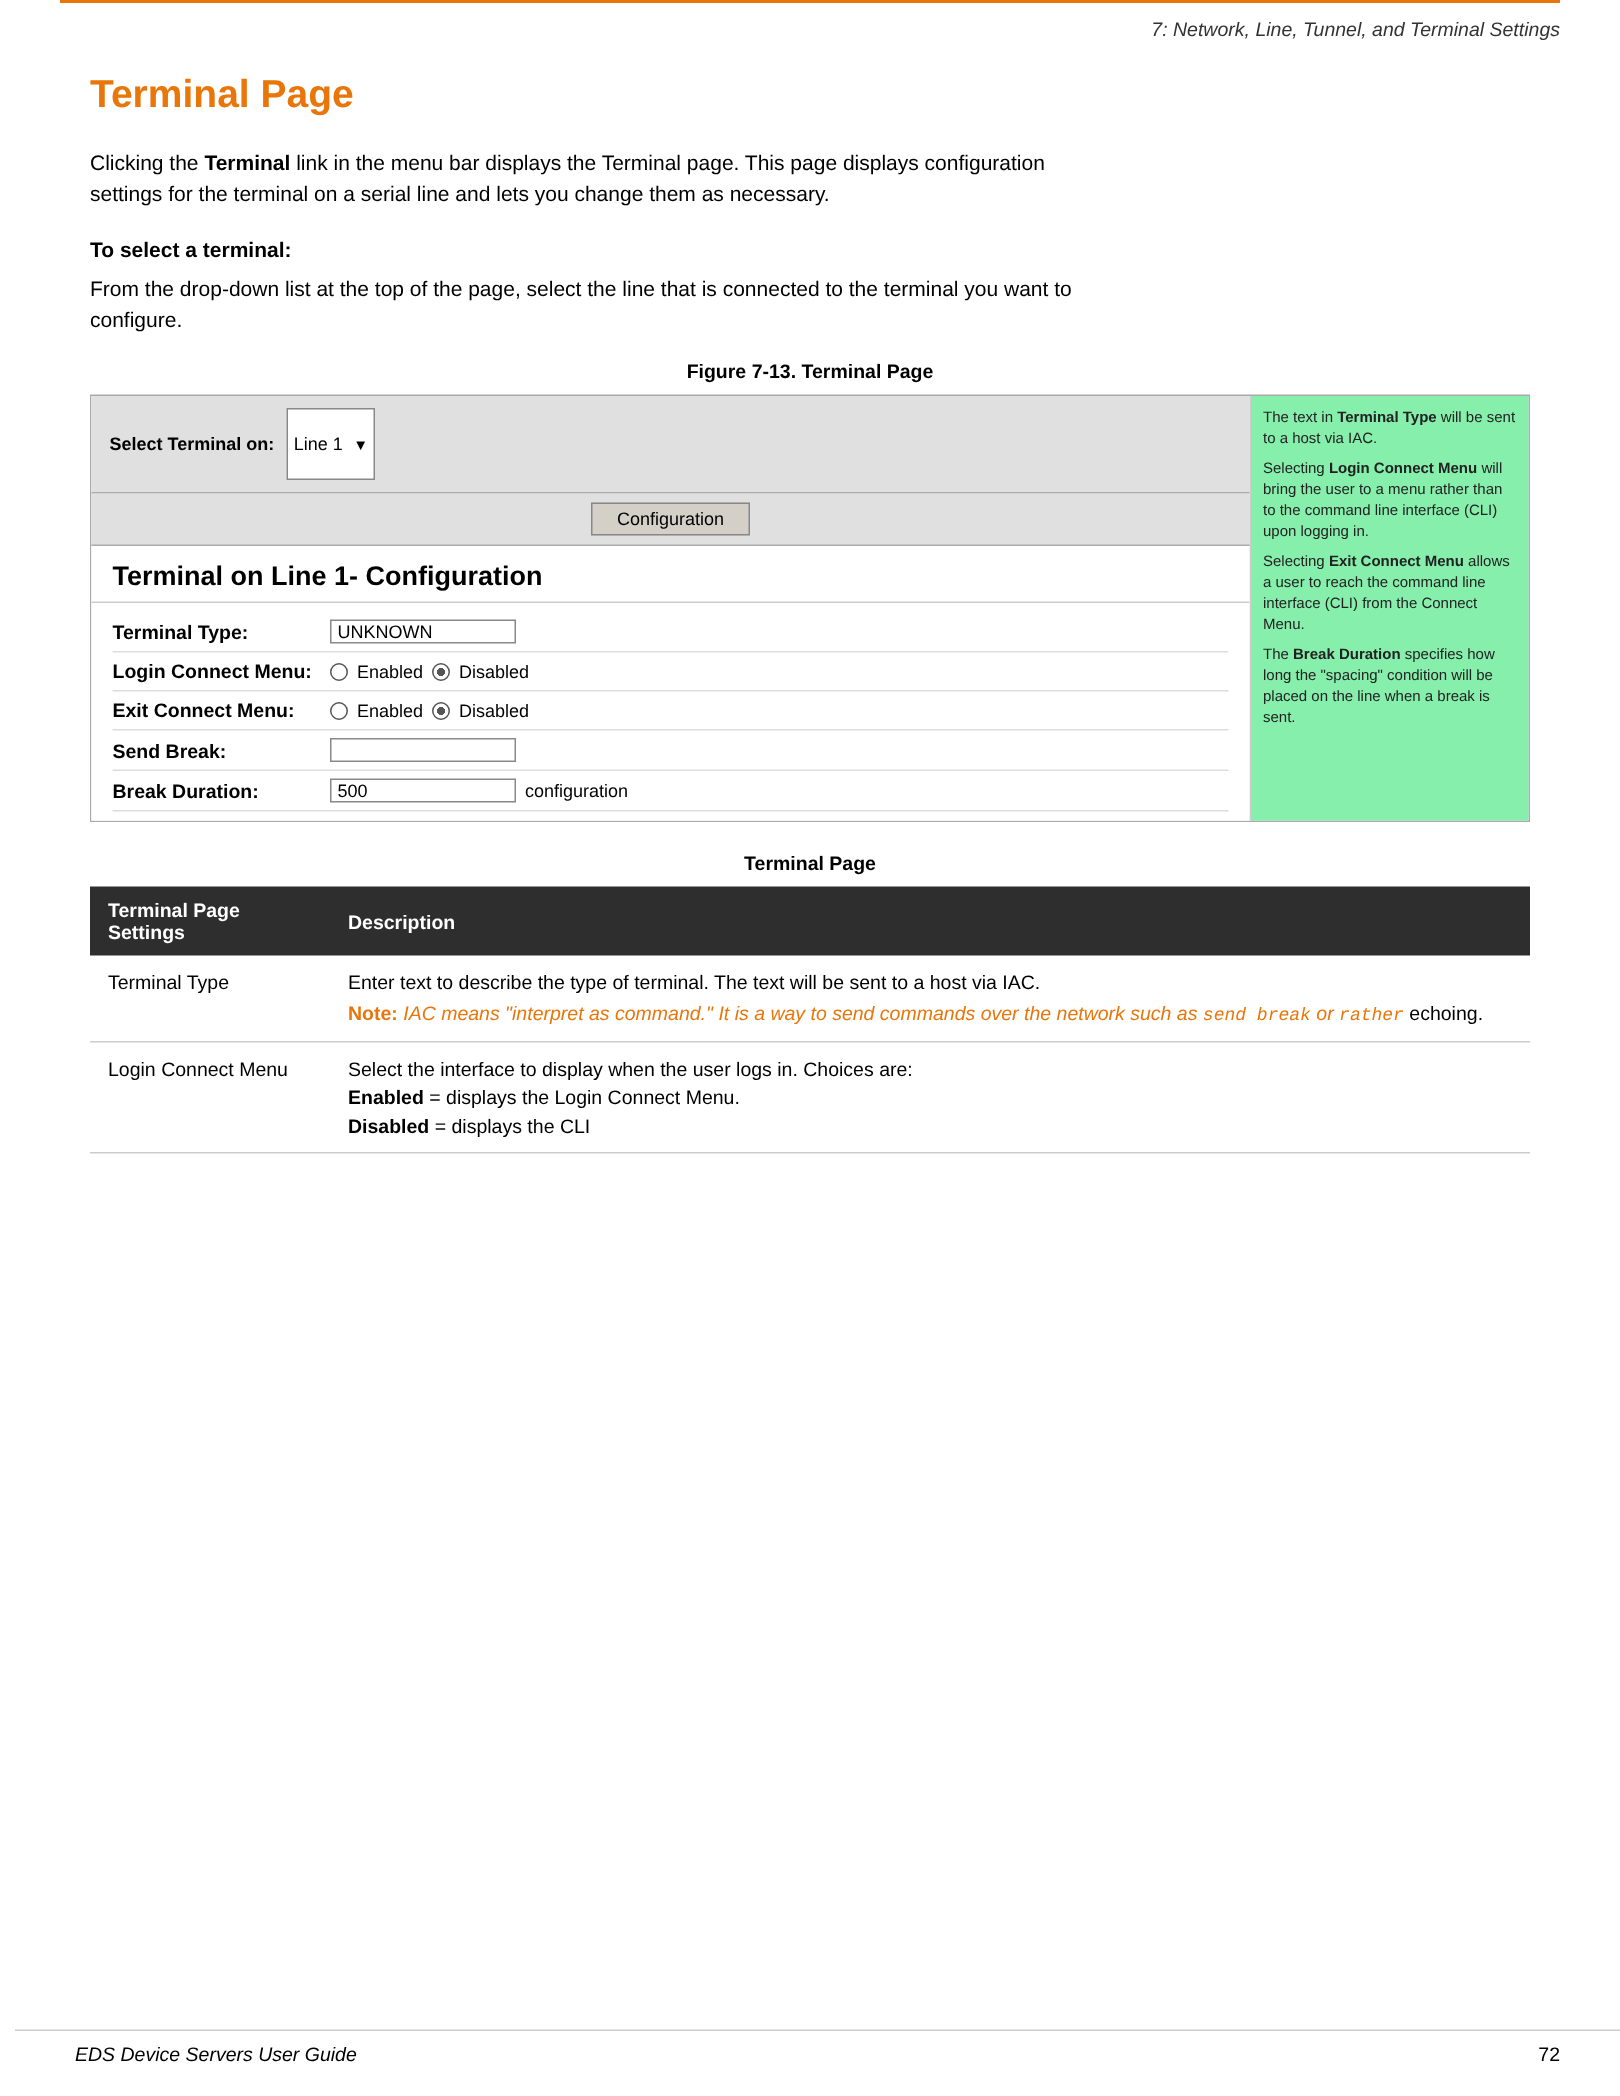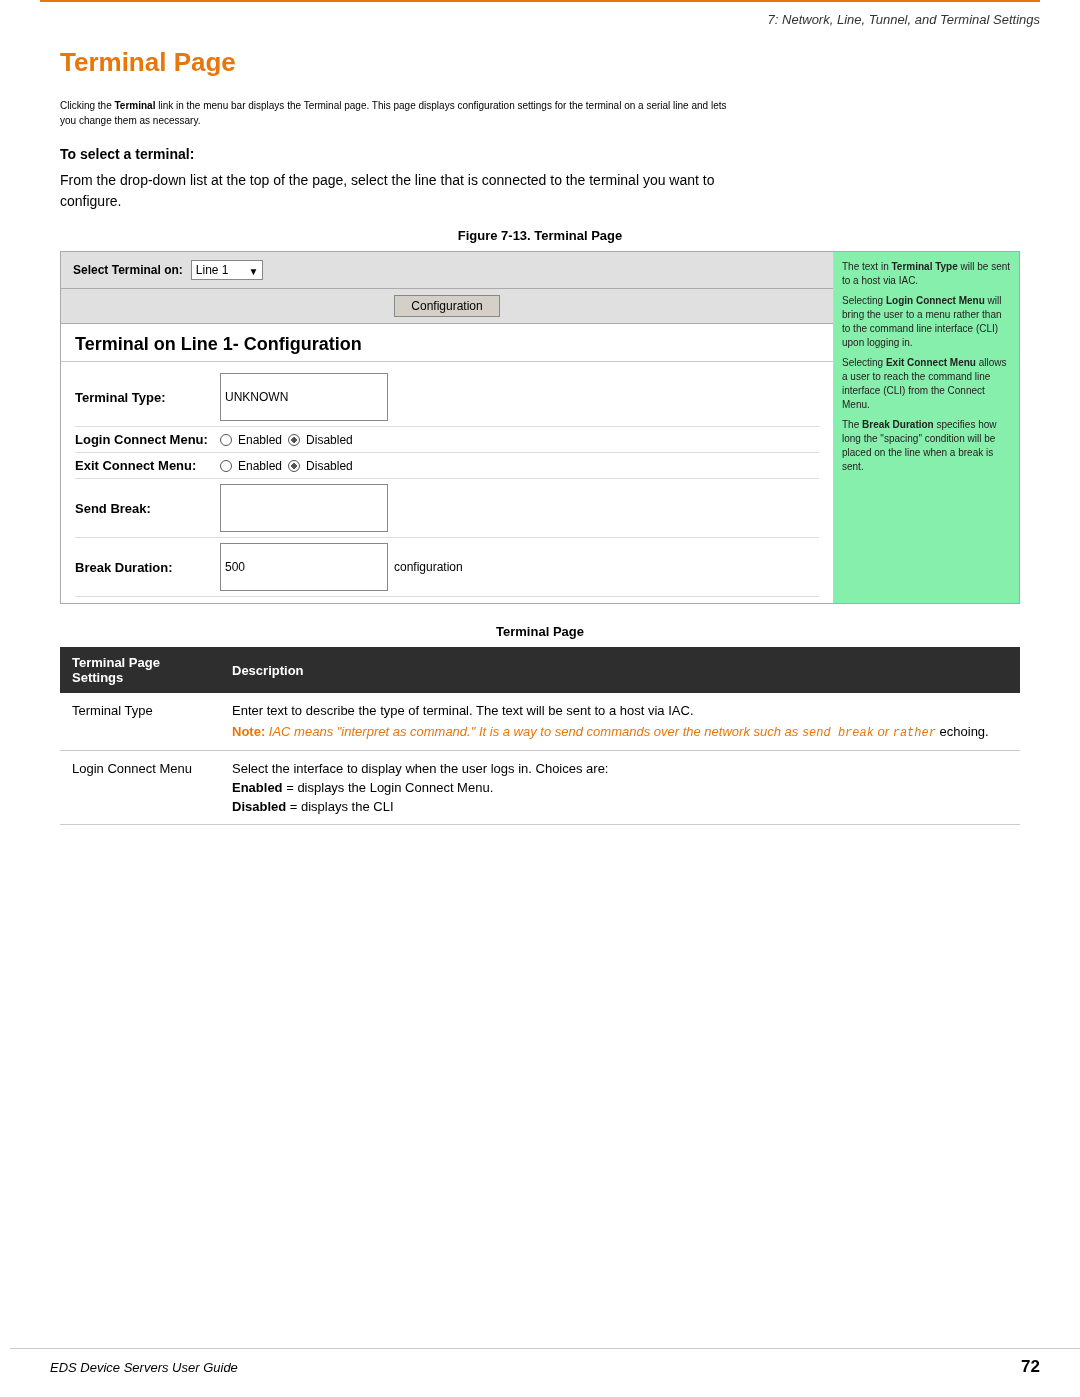--- a/index.html
+++ b/index.html
@@ -42,21 +42,21 @@
     }
 
     .page-title {
       font-size: 26px;
       font-weight: bold;
       color: #e8760a;
       margin-bottom: 20px;
     }
 
     .intro-text {
-      font-size: 10px;
+      font-size: 14px;
       color: #000;
       line-height: 1.5;
       margin-bottom: 18px;
       max-width: 680px;
       margin-top: 12px;
     }
 
     .sub-heading {
       font-weight: bold;
       font-size: 14px;
@@ -103,25 +103,25 @@
     }
 
     .figure-top-bar label {
       font-weight: bold;
       font-size: 12px;
     }
 
     .select-box {
       border: 1px solid #888;
       background: #fff;
-      padding: 2px 4px;
+      padding: 16px 4px;
       font-size: 12px;
       display: inline-flex;
       align-items: flex-end;
-      gap: 20px;
+      gap: 7px;
     }
 
     .select-arrow {
       font-size: 10px;
     }
 
     .config-button-row {
       text-align: center;
       padding: 6px;
       background: #e0e0e0;
@@ -160,23 +160,23 @@
     .figure-form-label {
       font-weight: bold;
       width: 145px;
       flex-shrink: 0;
       font-size: 13px;
     }
 
     .form-input-box {
       border: 1px solid #888;
       background: #fff;
-      padding: 16px 4px;
-      font-size: 12px;
-      width: 168px;
+      padding: 0 4px;
+      font-size: 12px;
+      width: 124px;
       display: inline-block;
     }
 
     .radio-group {
       display: flex;
       align-items: center;
       gap: 6px;
       font-size: 12px;
     }
 
@@ -284,22 +284,21 @@
       border-top: 1px solid #ccc;
       padding-top: 8px;
     }
 
     .footer-left {
       font-style: italic;
       font-size: 13px;
     }
 
     .footer-right {
-      font-size: 17px;
-      font-weight: bold;
+      font-size: 13px;
     }
   </style>
 </head>
 <body>
 
 <div class="page-container">
 
   <div class="top-rule"></div>
 
   <div class="page-header">

